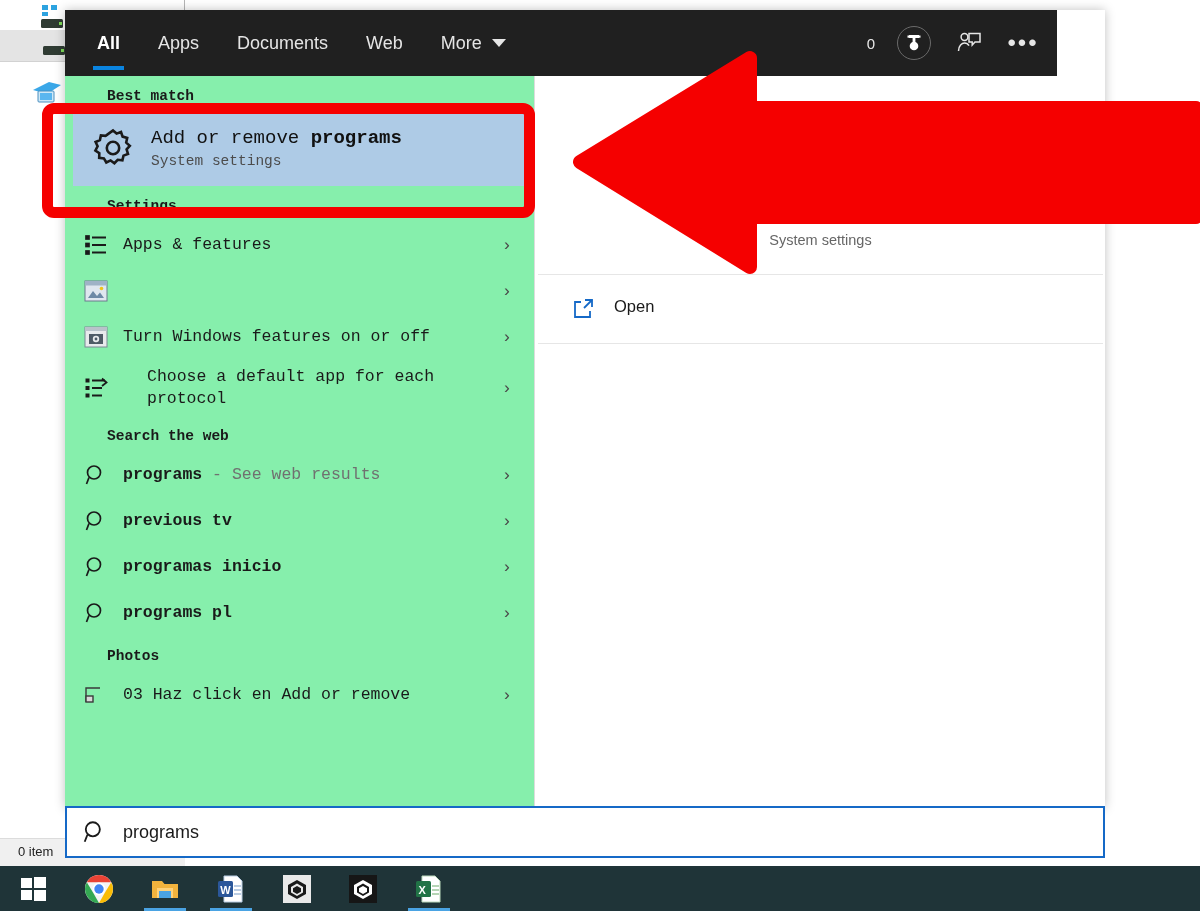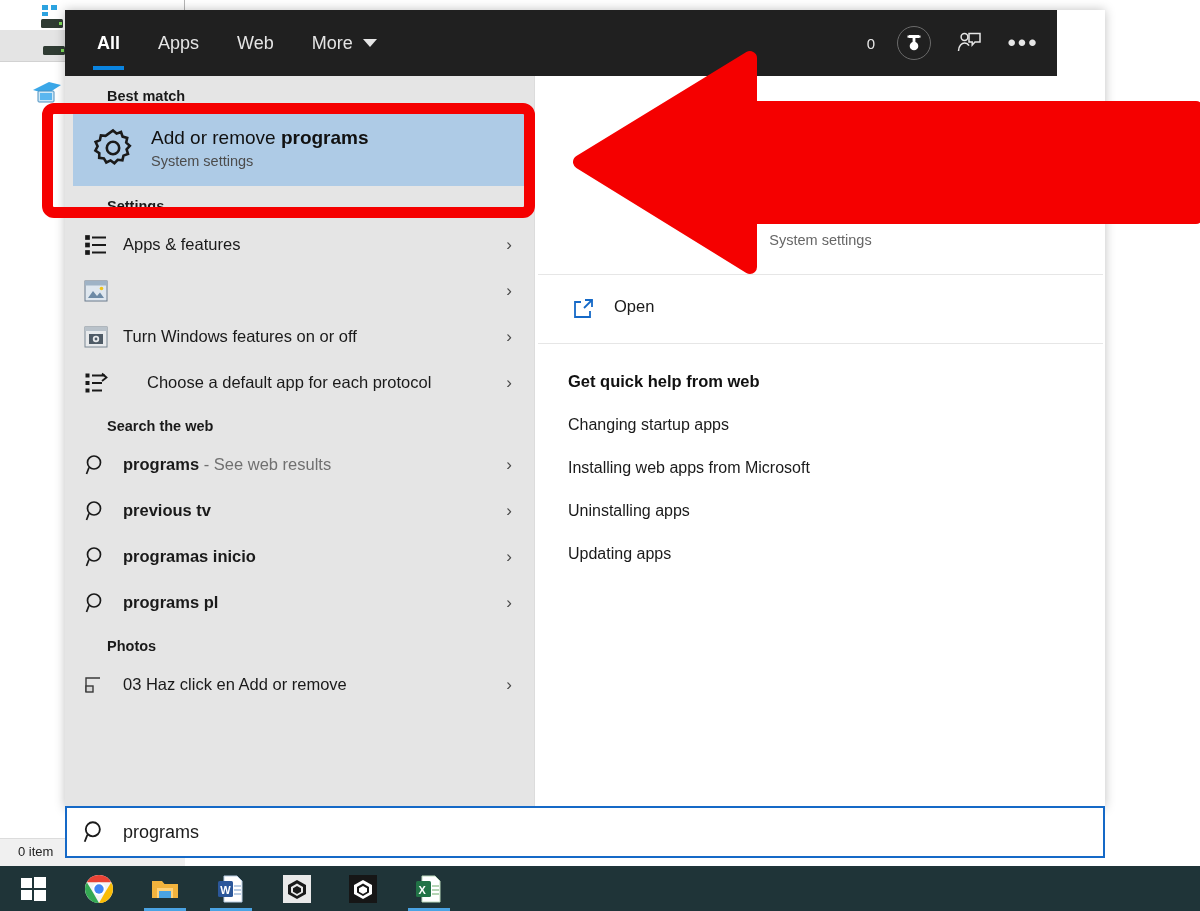--- a/index.html
+++ b/index.html
@@ -57,21 +57,21 @@
   .reward-badge {
     width:34px; height:34px; border-radius:50%; border:1px solid #6a6a6a;
     display:flex; align-items:center; justify-content:center;
   }
   .icon-btn { width:32px; height:32px; display:flex; align-items:center; justify-content:center; }
   .dots { font-size:24px; color:#e6e6e6; letter-spacing:2px; line-height:10px; }
 
   
   #leftcol {
     position:absolute; left:0; top:66px; width:470px; height:732px;
-    background:#e5e5e5; border-right:1px solid #dcdcdc; overflow:hidden;
+    background:#86efac; border-right:1px solid #dcdcdc; overflow:hidden;font-family:Liberation Mono, monospace;
   }
   .group-head {
     font-size:14.5px; font-weight:bold; color:#1a1a1a;
     padding:12px 0 8px 42px;
   }
   .res-row {
     position:relative; display:flex; align-items:center;
     min-height:44px; padding:6px 40px 6px 14px; cursor:default;
   }
   .res-ico {
@@ -173,20 +173,23 @@
 
   <div id="topbar">
     <div class="tabs">
       <div class="tab active">
         <span>All</span>
       </div>
       <div class="tab">
         <span>Apps</span>
       </div>
       <div class="tab">
+        <span>Documents</span>
+      </div>
+      <div class="tab">
         <span>Web</span>
       </div>
       <div class="tab">
         <span>More</span>
         <span class="caret"></span>
       </div>
     </div>
 
     <div class="topbar-right">
       <span class="reward-count">0</span>
@@ -378,27 +381,20 @@
         <svg width="24" height="24" viewBox="0 0 24 24" fill="none" stroke="#1569c7" stroke-width="1.8">
           <path d="M14 3 H21 V10"></path>
           <path d="M21 3 L13 11"></path>
           <path d="M19 14 V20 H4 V5 H10"></path>
         </svg>
       </div>
       <span class="open-label">Open</span>
     </div>
     <div class="divider"></div>
 
-    <div class="help-wrap">
-      <div class="help-head">Get quick help from web</div>
-      <div class="help-link">Changing startup apps</div>
-      <div class="help-link">Installing web apps from Microsoft</div>
-      <div class="help-link">Uninstalling apps</div>
-      <div class="help-link">Updating apps</div>
-    </div>
   </div>
 </div>
 
 <div id="searchbox">
   <div class="sb-ico">
     <svg width="26" height="26" viewBox="0 0 24 24" fill="none" stroke="#1a1a1a" stroke-width="1.7">
       <circle cx="10" cy="9.5" r="6.5"></circle>
         <line x1="5" y1="14.5" x2="2.5" y2="21"></line>
     </svg>
   </div>

